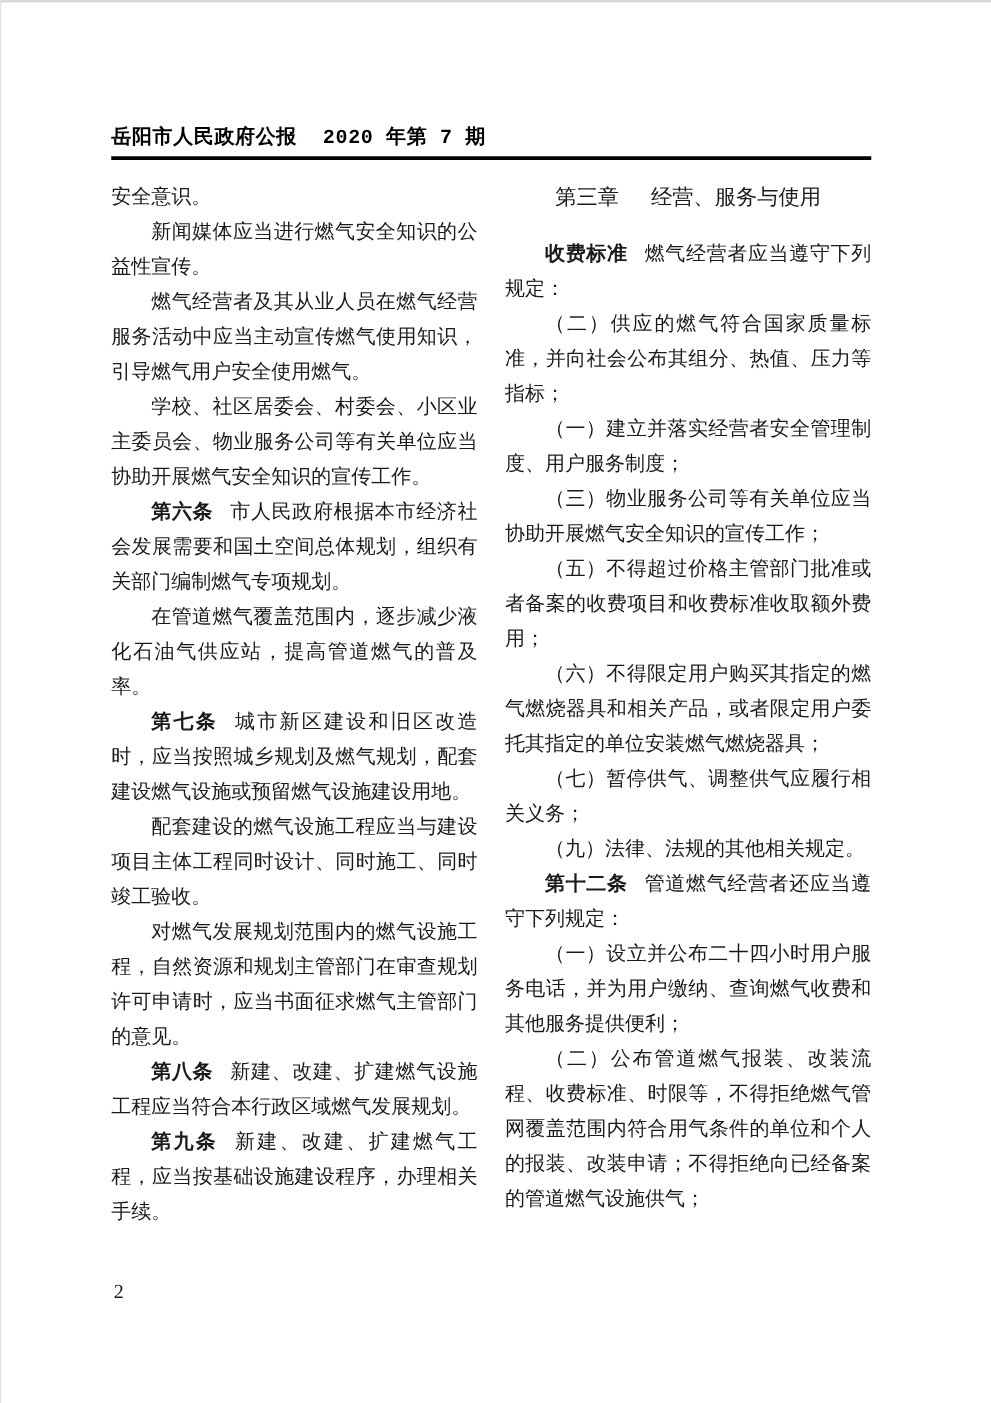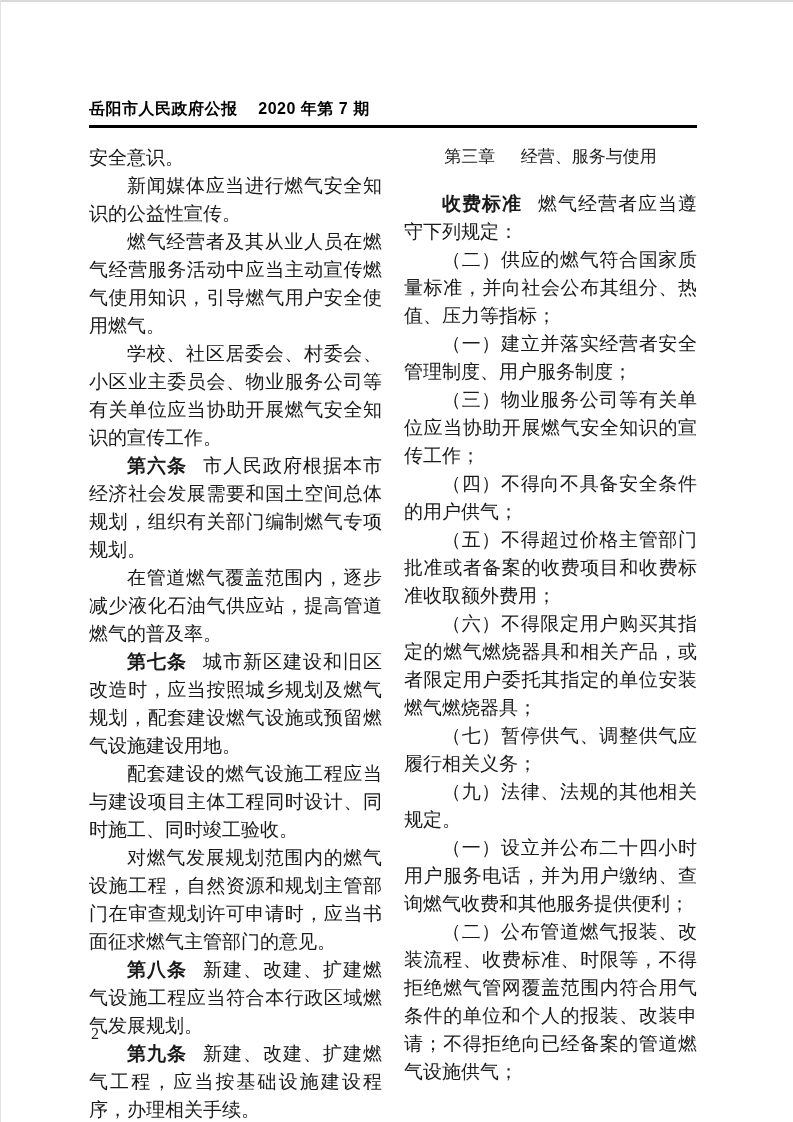--- a/index.html
+++ b/index.html
@@ -8,42 +8,42 @@
     width: 793px; height: 1122px;
     background: #ffffff;
     overflow: hidden;
     border-top: 2px solid #d9d9d9;
     border-left: 1px solid #e3e3e3;
     font-family: "Liberation Serif", "DejaVu Serif", serif;
     color: #1a1a1a;
   }
   .content { position: absolute; left: 88px; top: 97px; width: 608px; }
   .gazette-header {
-    font-family: Liberation Sans, sans-serif;
+    font-family: Liberation Mono, monospace;
     font-weight: bold; font-size: 16px; color: #000;
     letter-spacing: 0.5px; white-space: nowrap;
   }
   .gazette-header .issue { margin-left: 1.3em; }
   .rule { height: 2.5px; background: #000; margin-top: 5px; }
   .columns { display: flex; justify-content: space-between; margin-top: 16px; }
   .col { width: 293px; }
   .para {
-    margin: 0; font-size: 19px; line-height: 28px;
+    margin: 0; font-size: 16px; line-height: 28px;
     text-align: justify; text-justify: inter-character;
     text-align-last: left; text-indent: 2em;
     overflow-wrap: break-word;
   }
   .para.cont { text-indent: 0; }
   .lead {
     font-family: "Liberation Sans", "DejaVu Sans", sans-serif;
     font-weight: bold; margin-right: 0.85em;
   }
   .chapter {
     font-size: 17px; line-height: 28px; text-align: center;
-    margin: 24px 0 18px 0; white-space: nowrap; font-family: Liberation Mono, monospace;
+    margin: 24px 0 18px 0; white-space: nowrap;
   }
   .chapter:first-child { margin-top: 0; }
   .ch-num { margin-right: 1.5em; }
   .page-number {
     position: absolute; left: 90px; top: 1020px;
     font-size: 16px; line-height: 24px; color: #1a1a1a;
   }
 </style>
 </head>
 <body>
@@ -67,24 +67,24 @@
           <p class="para"><span>对燃气发展规划范围内的燃气设施工程，自然资源和规划主管部门在审查规划许可申请时，应当书面征求燃气主管部门的意见。</span></p>
           <p class="para"><span class="lead">第八条</span><span>新建、改建、扩建燃气设施工程应当符合本行政区域燃气发展规划。</span></p>
           <p class="para"><span class="lead">第九条</span><span>新建、改建、扩建燃气工程，应当按基础设施建设程序，办理相关手续。</span></p>
         </div>
       <div class="col">
           <div class="chapter"><span class="ch-num">第三章</span><span>经营、服务与使用</span></div>
           <p class="para"><span class="lead">收费标准</span><span>燃气经营者应当遵守下列规定：</span></p>
           <p class="para"><span>（二）供应的燃气符合国家质量标准，并向社会公布其组分、热值、压力等指标；</span></p>
           <p class="para"><span>（一）建立并落实经营者安全管理制度、用户服务制度；</span></p>
           <p class="para"><span>（三）物业服务公司等有关单位应当协助开展燃气安全知识的宣传工作；</span></p>
-          <p class="para"><span>（四）不得向不具备安全条件的用户供气；</span></p>
           <p class="para"><span>（五）不得超过价格主管部门批准或者备案的收费项目和收费标准收取额外费用；</span></p>
           <p class="para"><span>（六）不得限定用户购买其指定的燃气燃烧器具和相关产品，或者限定用户委托其指定的单位安装燃气燃烧器具；</span></p>
           <p class="para"><span>（七）暂停供气、调整供气应履行相关义务；</span></p>
           <p class="para"><span>（九）法律、法规的其他相关规定。</span></p>
+          <p class="para"><span class="lead">第十二条</span><span>管道燃气经营者还应当遵守下列规定：</span></p>
           <p class="para"><span>（一）设立并公布二十四小时用户服务电话，并为用户缴纳、查询燃气收费和其他服务提供便利；</span></p>
           <p class="para"><span>（二）公布管道燃气报装、改装流程、收费标准、时限等，不得拒绝燃气管网覆盖范围内符合用气条件的单位和个人的报装、改装申请；不得拒绝向已经备案的管道燃气设施供气；</span></p>
         </div>
     </div>
   </div>
   <div class="page-number">2</div>
 </div>
 
 </body></html>

